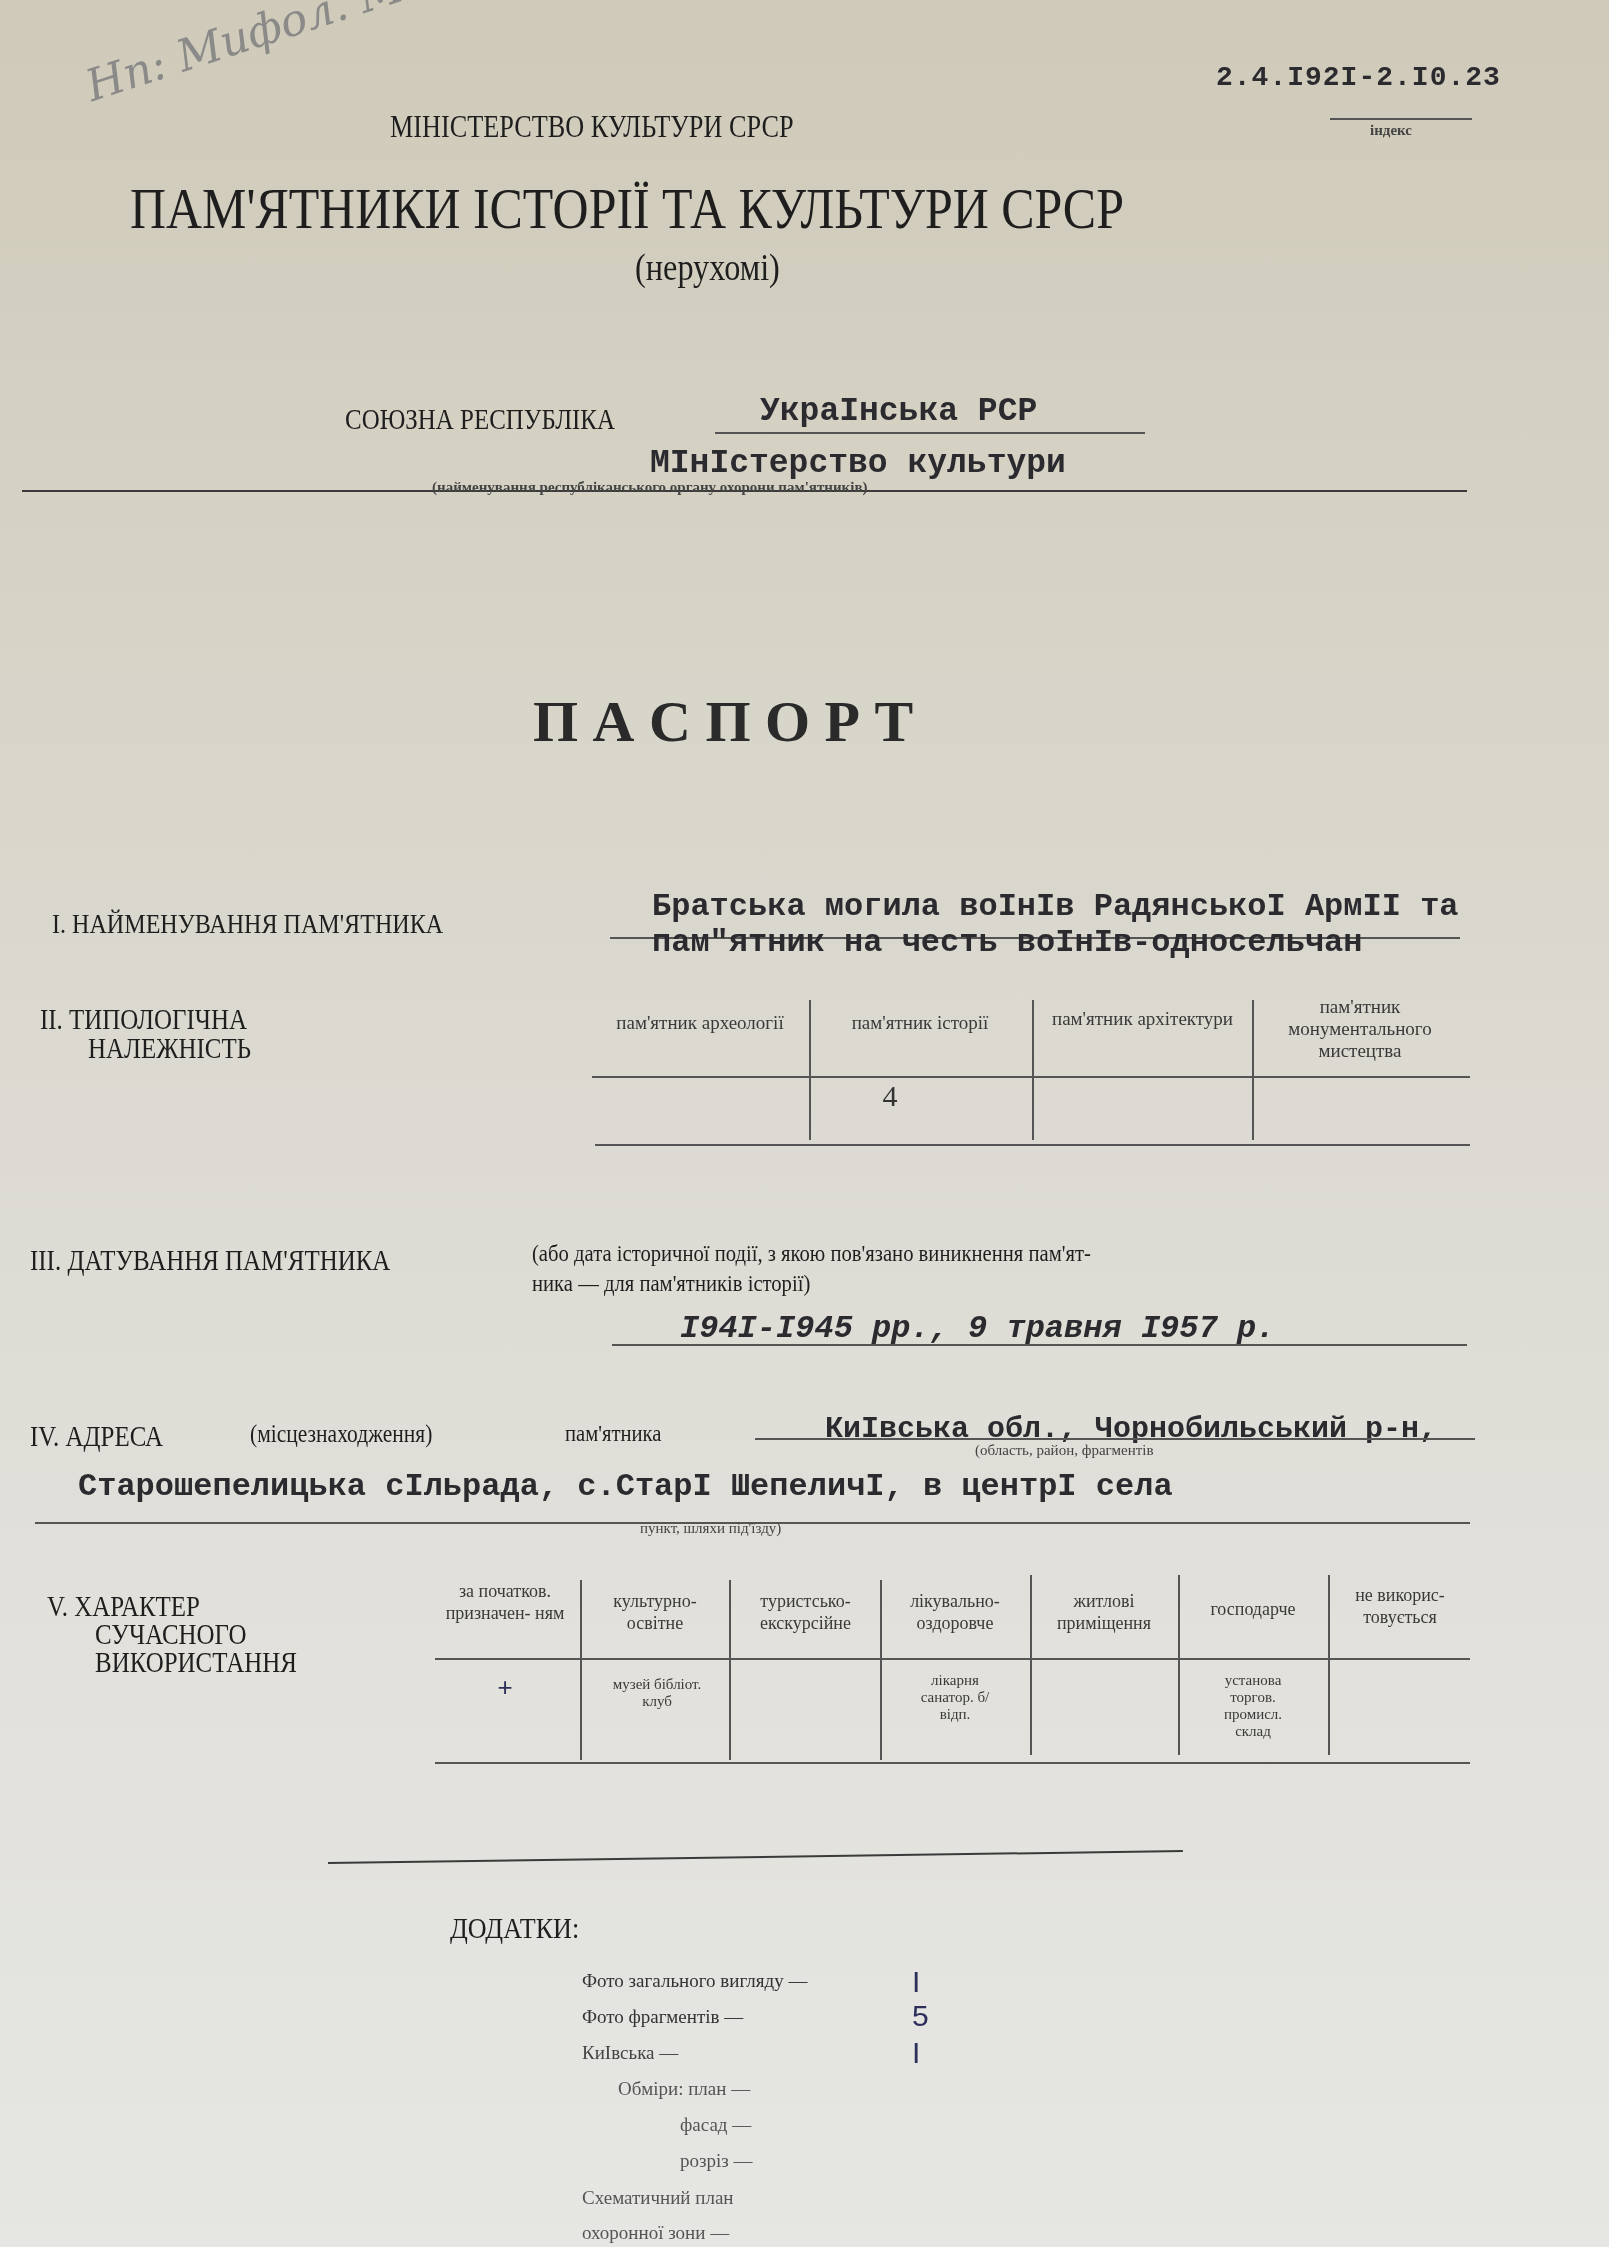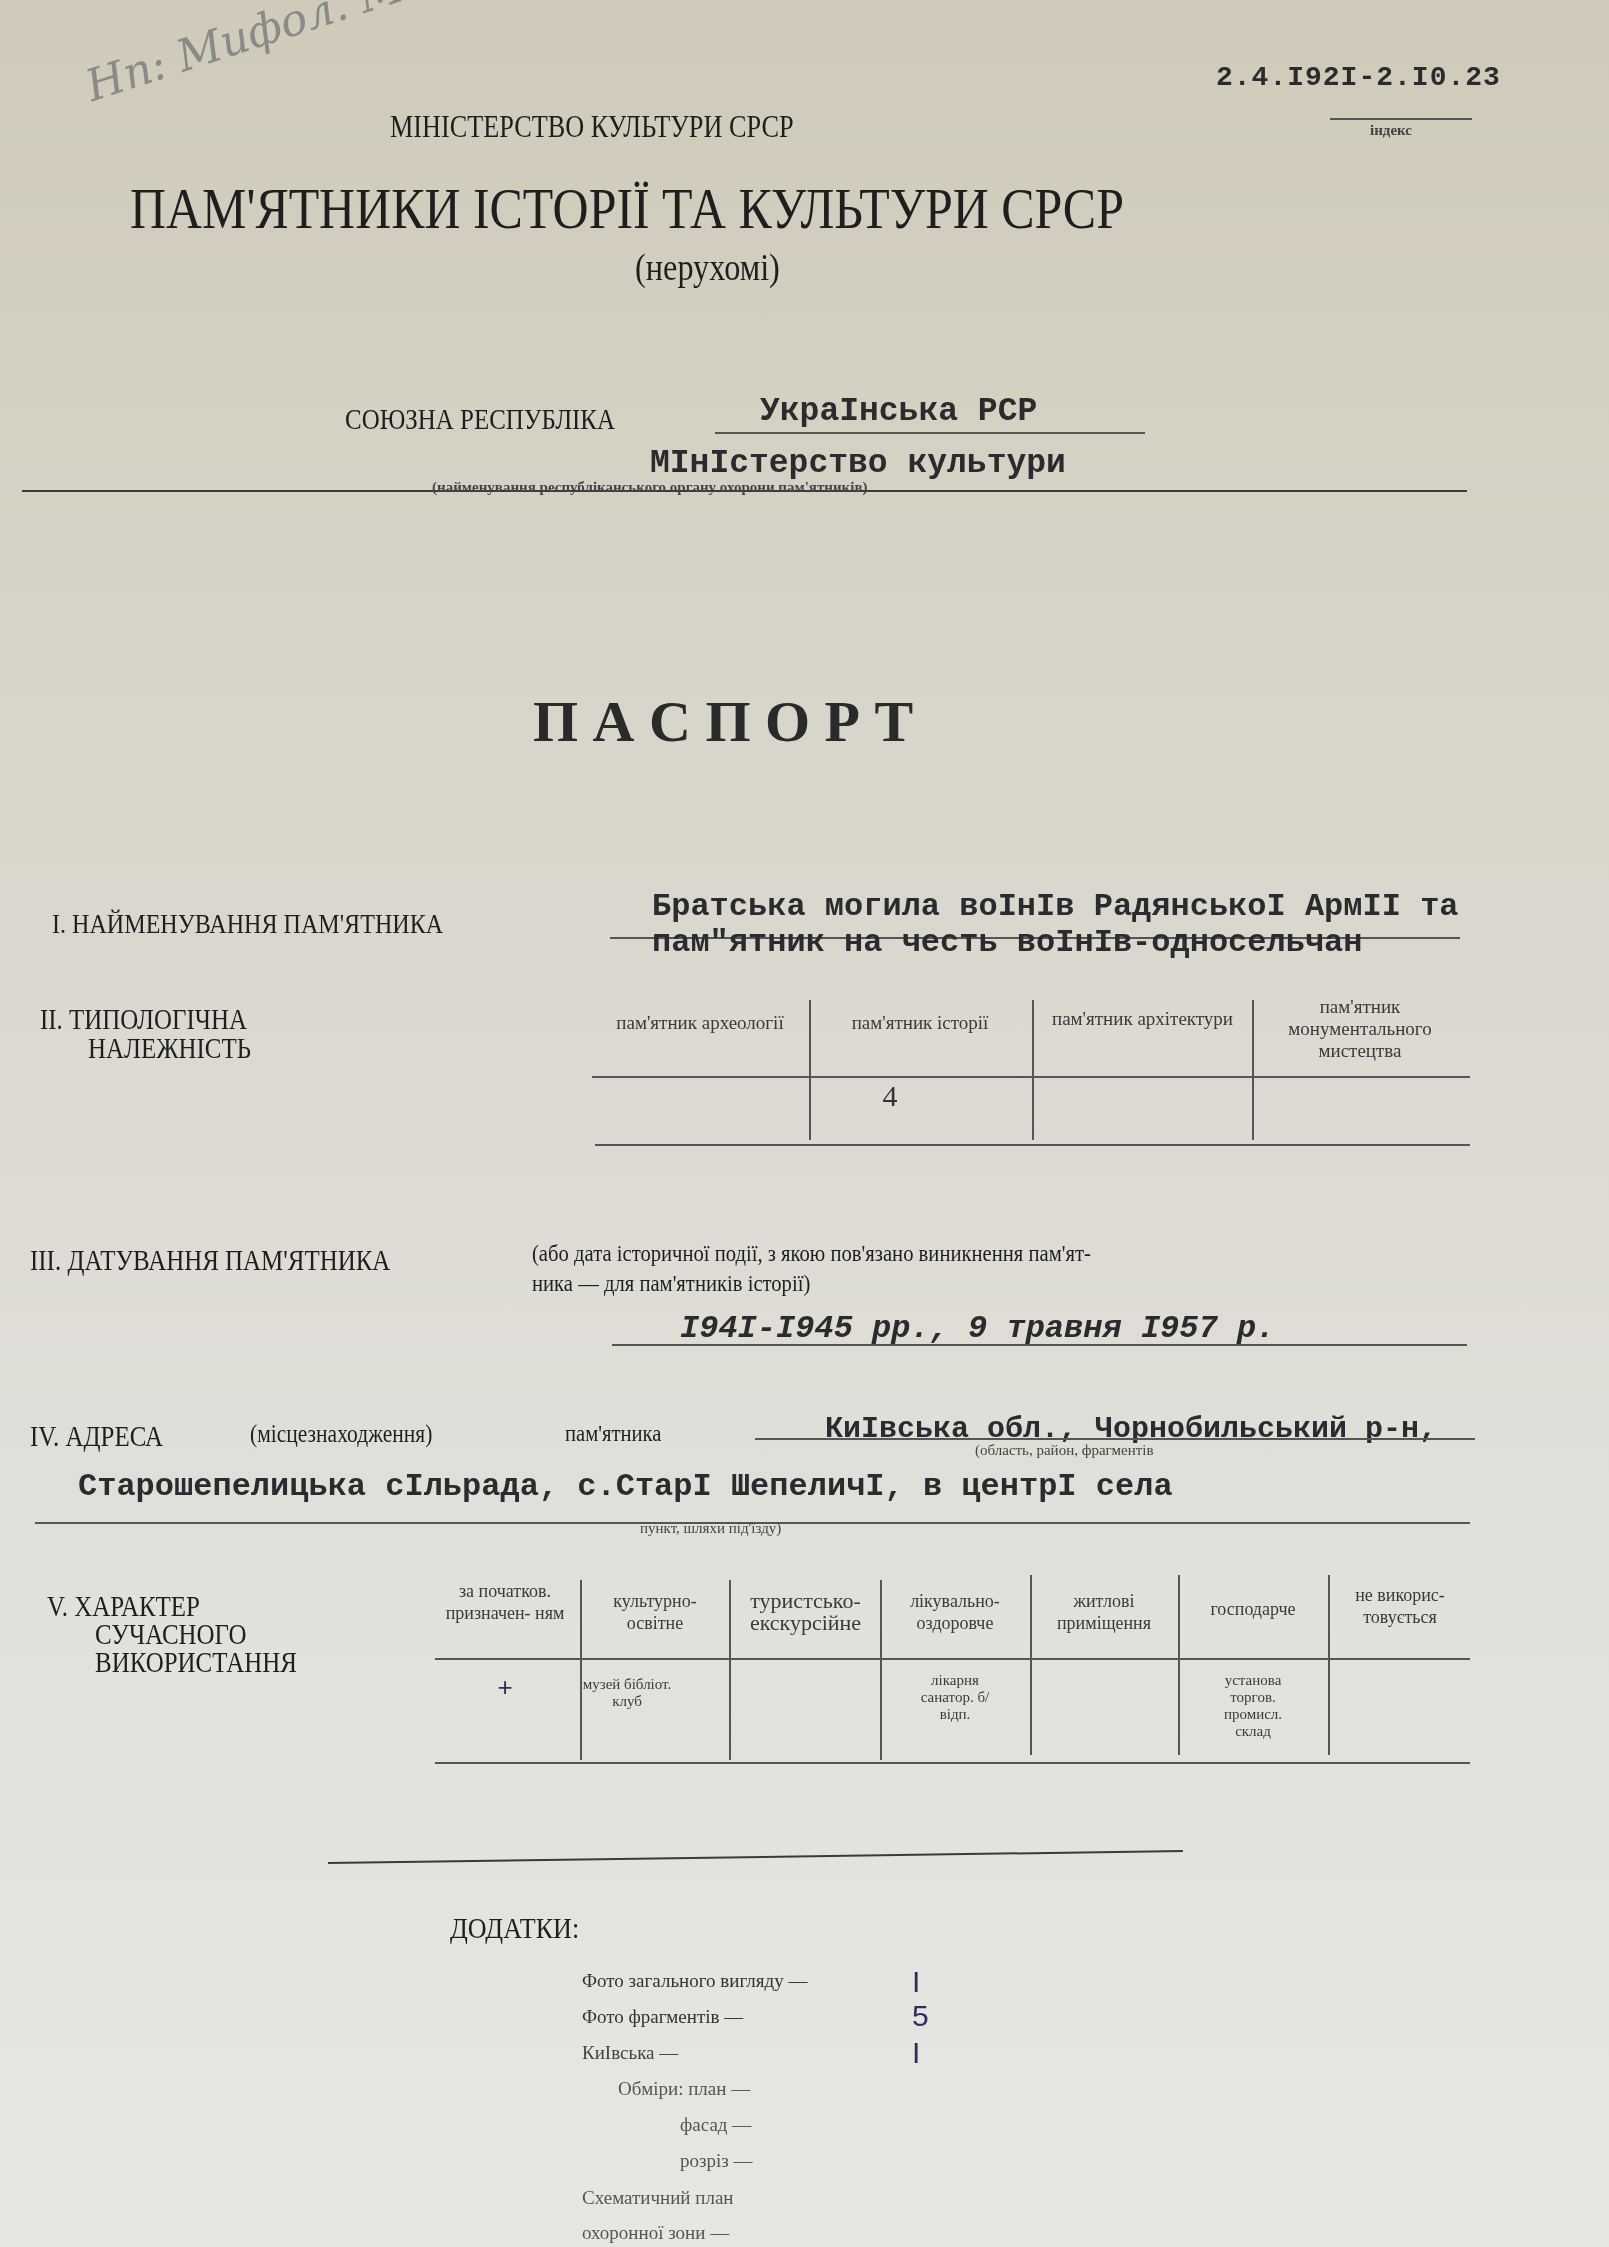--- a/index.html
+++ b/index.html
@@ -93,28 +93,28 @@
   <div class="vline" style="left:729px; top:1580px; height:180px;"></div>
   <div class="vline" style="left:880px; top:1580px; height:180px;"></div>
   <div class="vline" style="left:1030px; top:1575px; height:180px;"></div>
   <div class="vline" style="left:1178px; top:1575px; height:180px;"></div>
   <div class="vline" style="left:1328px; top:1575px; height:180px;"></div>
   <div class="thin" style="left:435px; top:1658px; width:1035px;"></div>
   <div class="thin" style="left:435px; top:1762px; width:1035px;"></div>
 
   <div class="cell-text" style="left:430px; top:1580px; width:150px; font-size:18px;">за початков. призначен- ням</div>
   <div class="cell-text" style="left:585px; top:1590px; width:140px; font-size:18px;">культурно- освітне</div>
-  <div class="cell-text" style="left:733px; top:1590px; width:145px; font-size:22px;">туристсько- екскурсійне</div>
+  <div class="cell-text" style="left:733px; top:1590px; width:145px; font-size:18px;">туристсько- екскурсійне</div>
   <div class="cell-text" style="left:882px; top:1590px; width:146px; font-size:18px;">лікувально- оздоровче</div>
   <div class="cell-text" style="left:1032px; top:1590px; width:144px; font-size:18px;">житлові приміщення</div>
   <div class="cell-text" style="left:1180px; top:1598px; width:146px; font-size:18px;">господарче</div>
   <div class="cell-text" style="left:1330px; top:1584px; width:140px; font-size:18px;">не викорис- товується</div>
 
   <div class="cell-text ink" style="left:430px; top:1676px; width:150px; font-size:26px;">+</div>
-  <div class="cell-val" style="left:582px; top:1676px; width:90px;text-align:center;">музей бібліот. клуб</div>
+  <div class="cell-val" style="left:612px; top:1676px; width:90px;text-align:center;">музей бібліот. клуб</div>
   <div class="cell-val" style="left:910px; top:1672px; width:90px;">лікарня санатор. б/відп.</div>
   <div class="cell-val" style="left:1205px; top:1672px; width:96px;">установа торгов. промисл. склад</div>
 </div>
 
 <div class="line" style="left:328px; top:1862px; width:855px; transform:rotate(-0.8deg); transform-origin:left center;"></div>
 
 <div class="abs serif" style="left:450px; top:1912px; font-size:29px; transform:scaleX(0.9); transform-origin:left top;">ДОДАТКИ:</div>
 
 <div>
   <div class="abs serif" style="left:582px; top:1970px; font-size:19px; color:#333;">Фото загального вигляду —</div>

